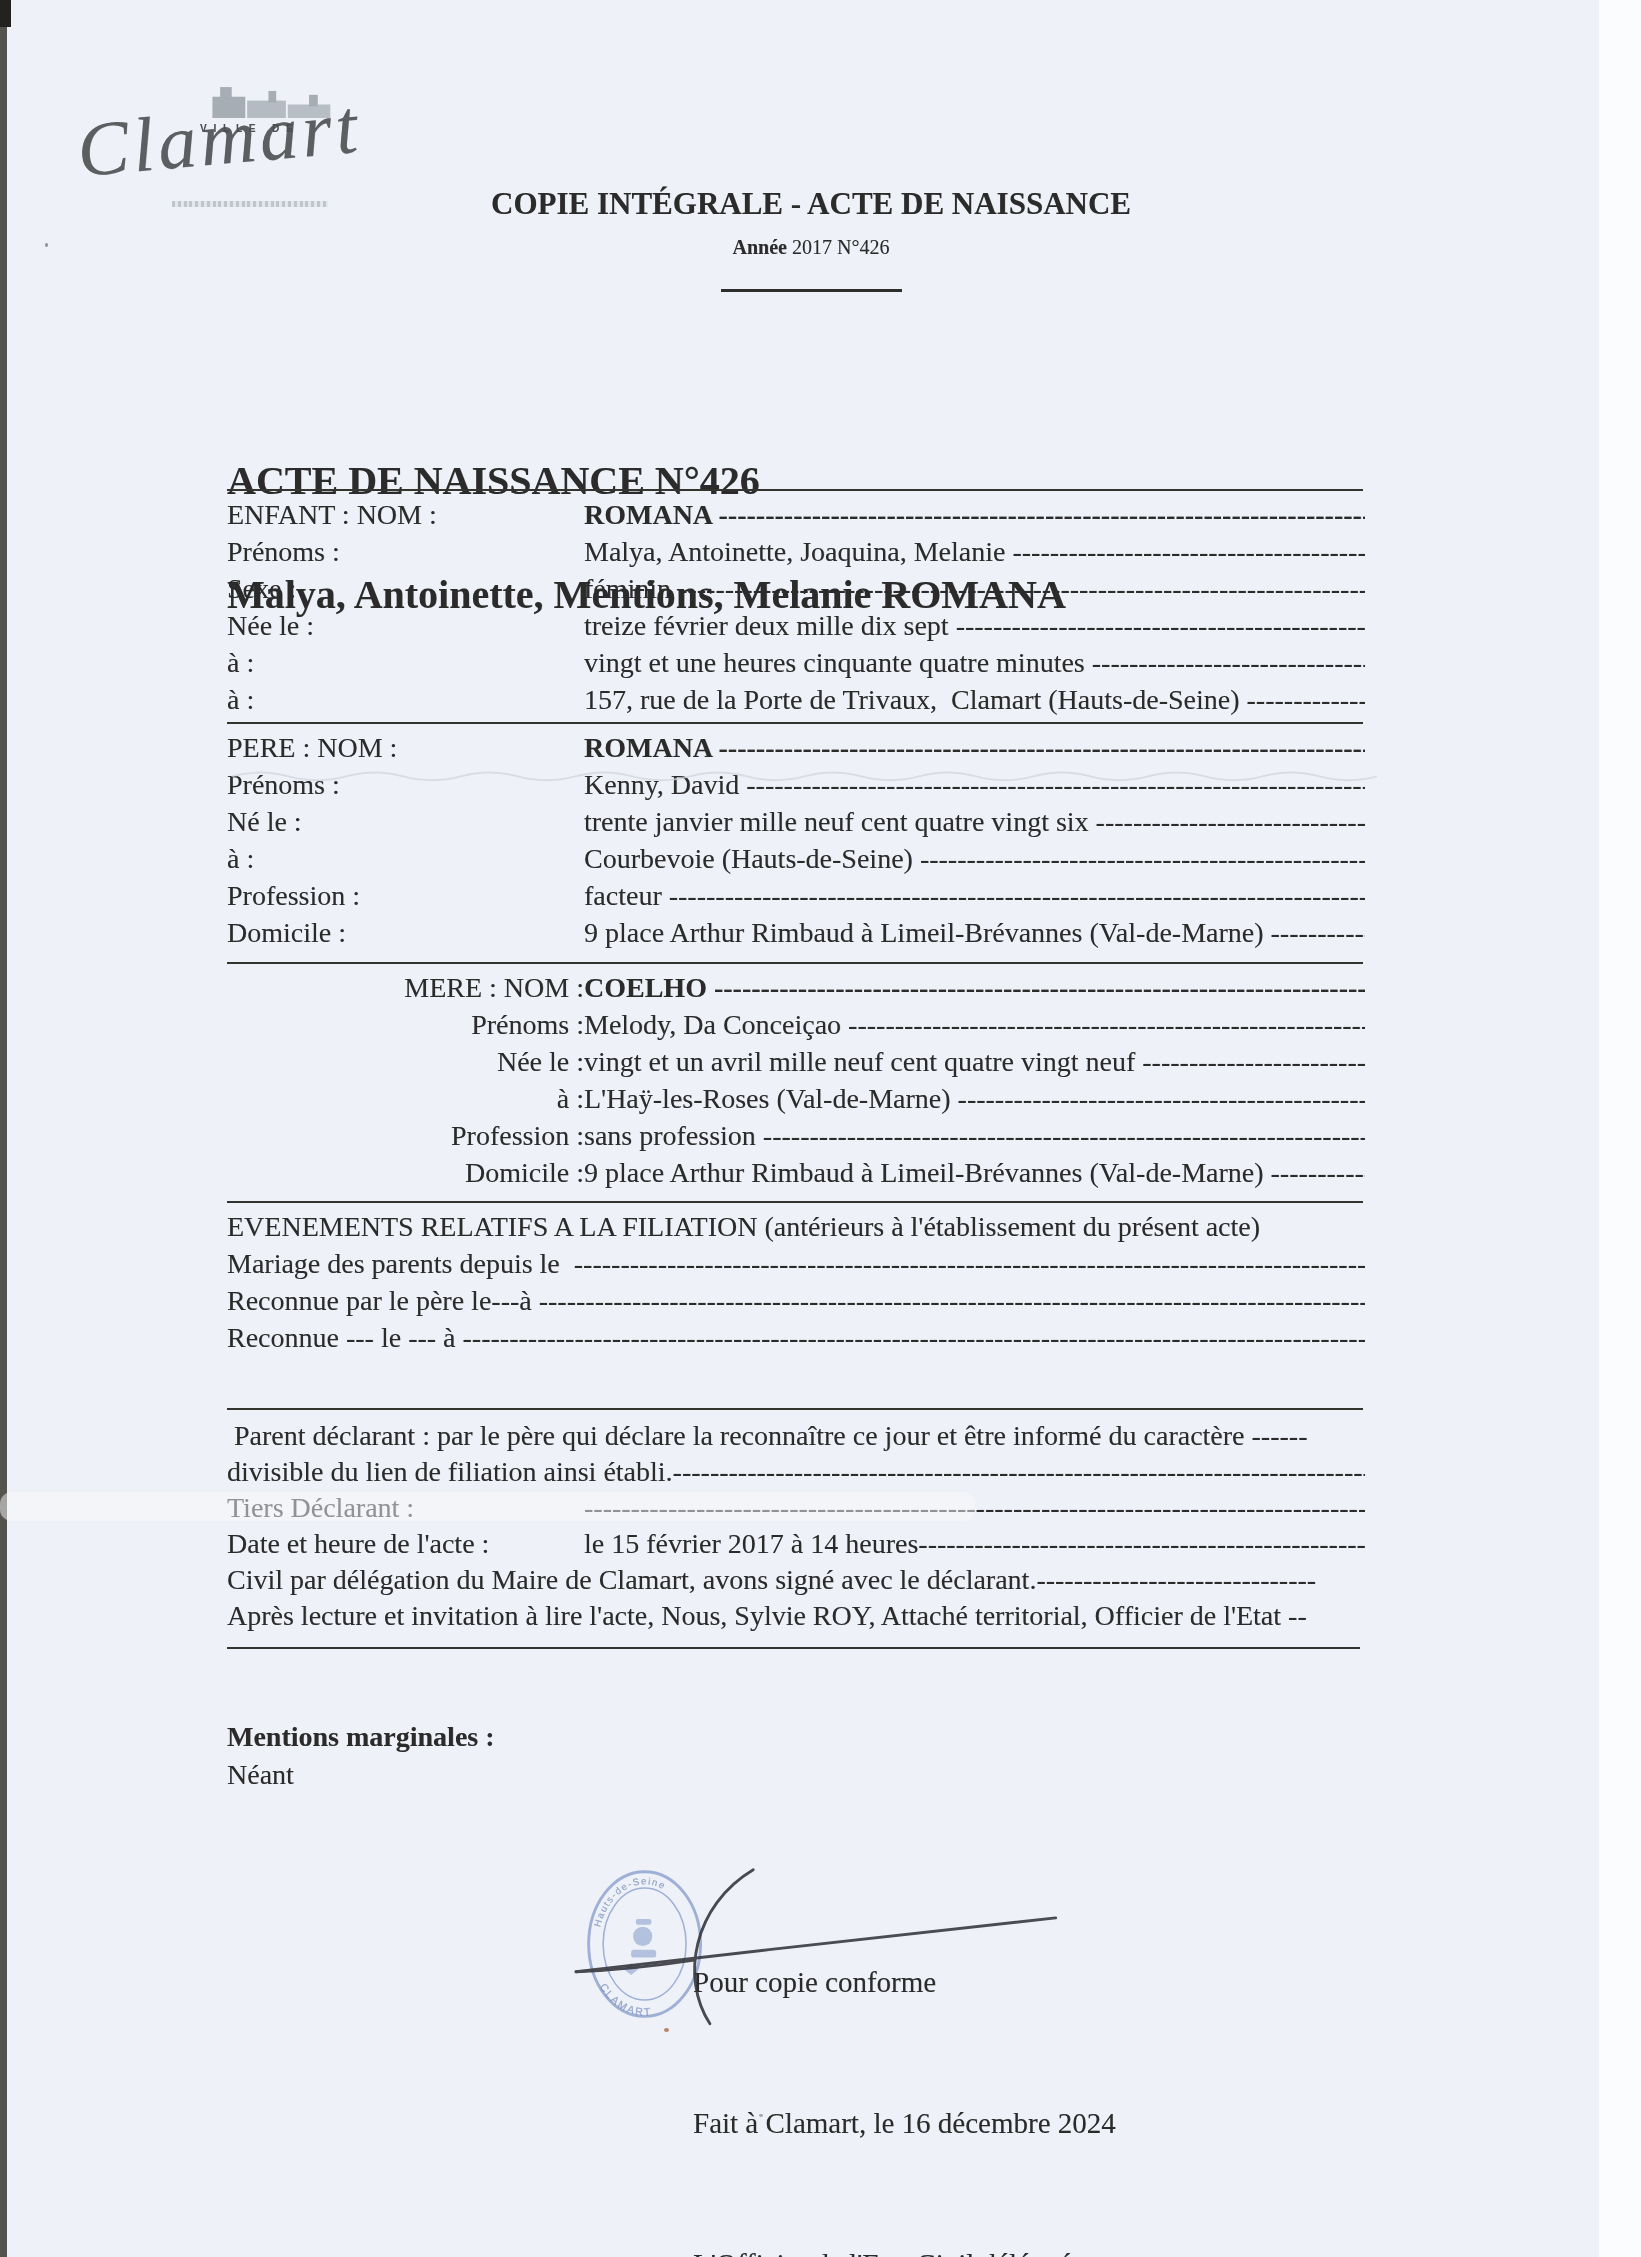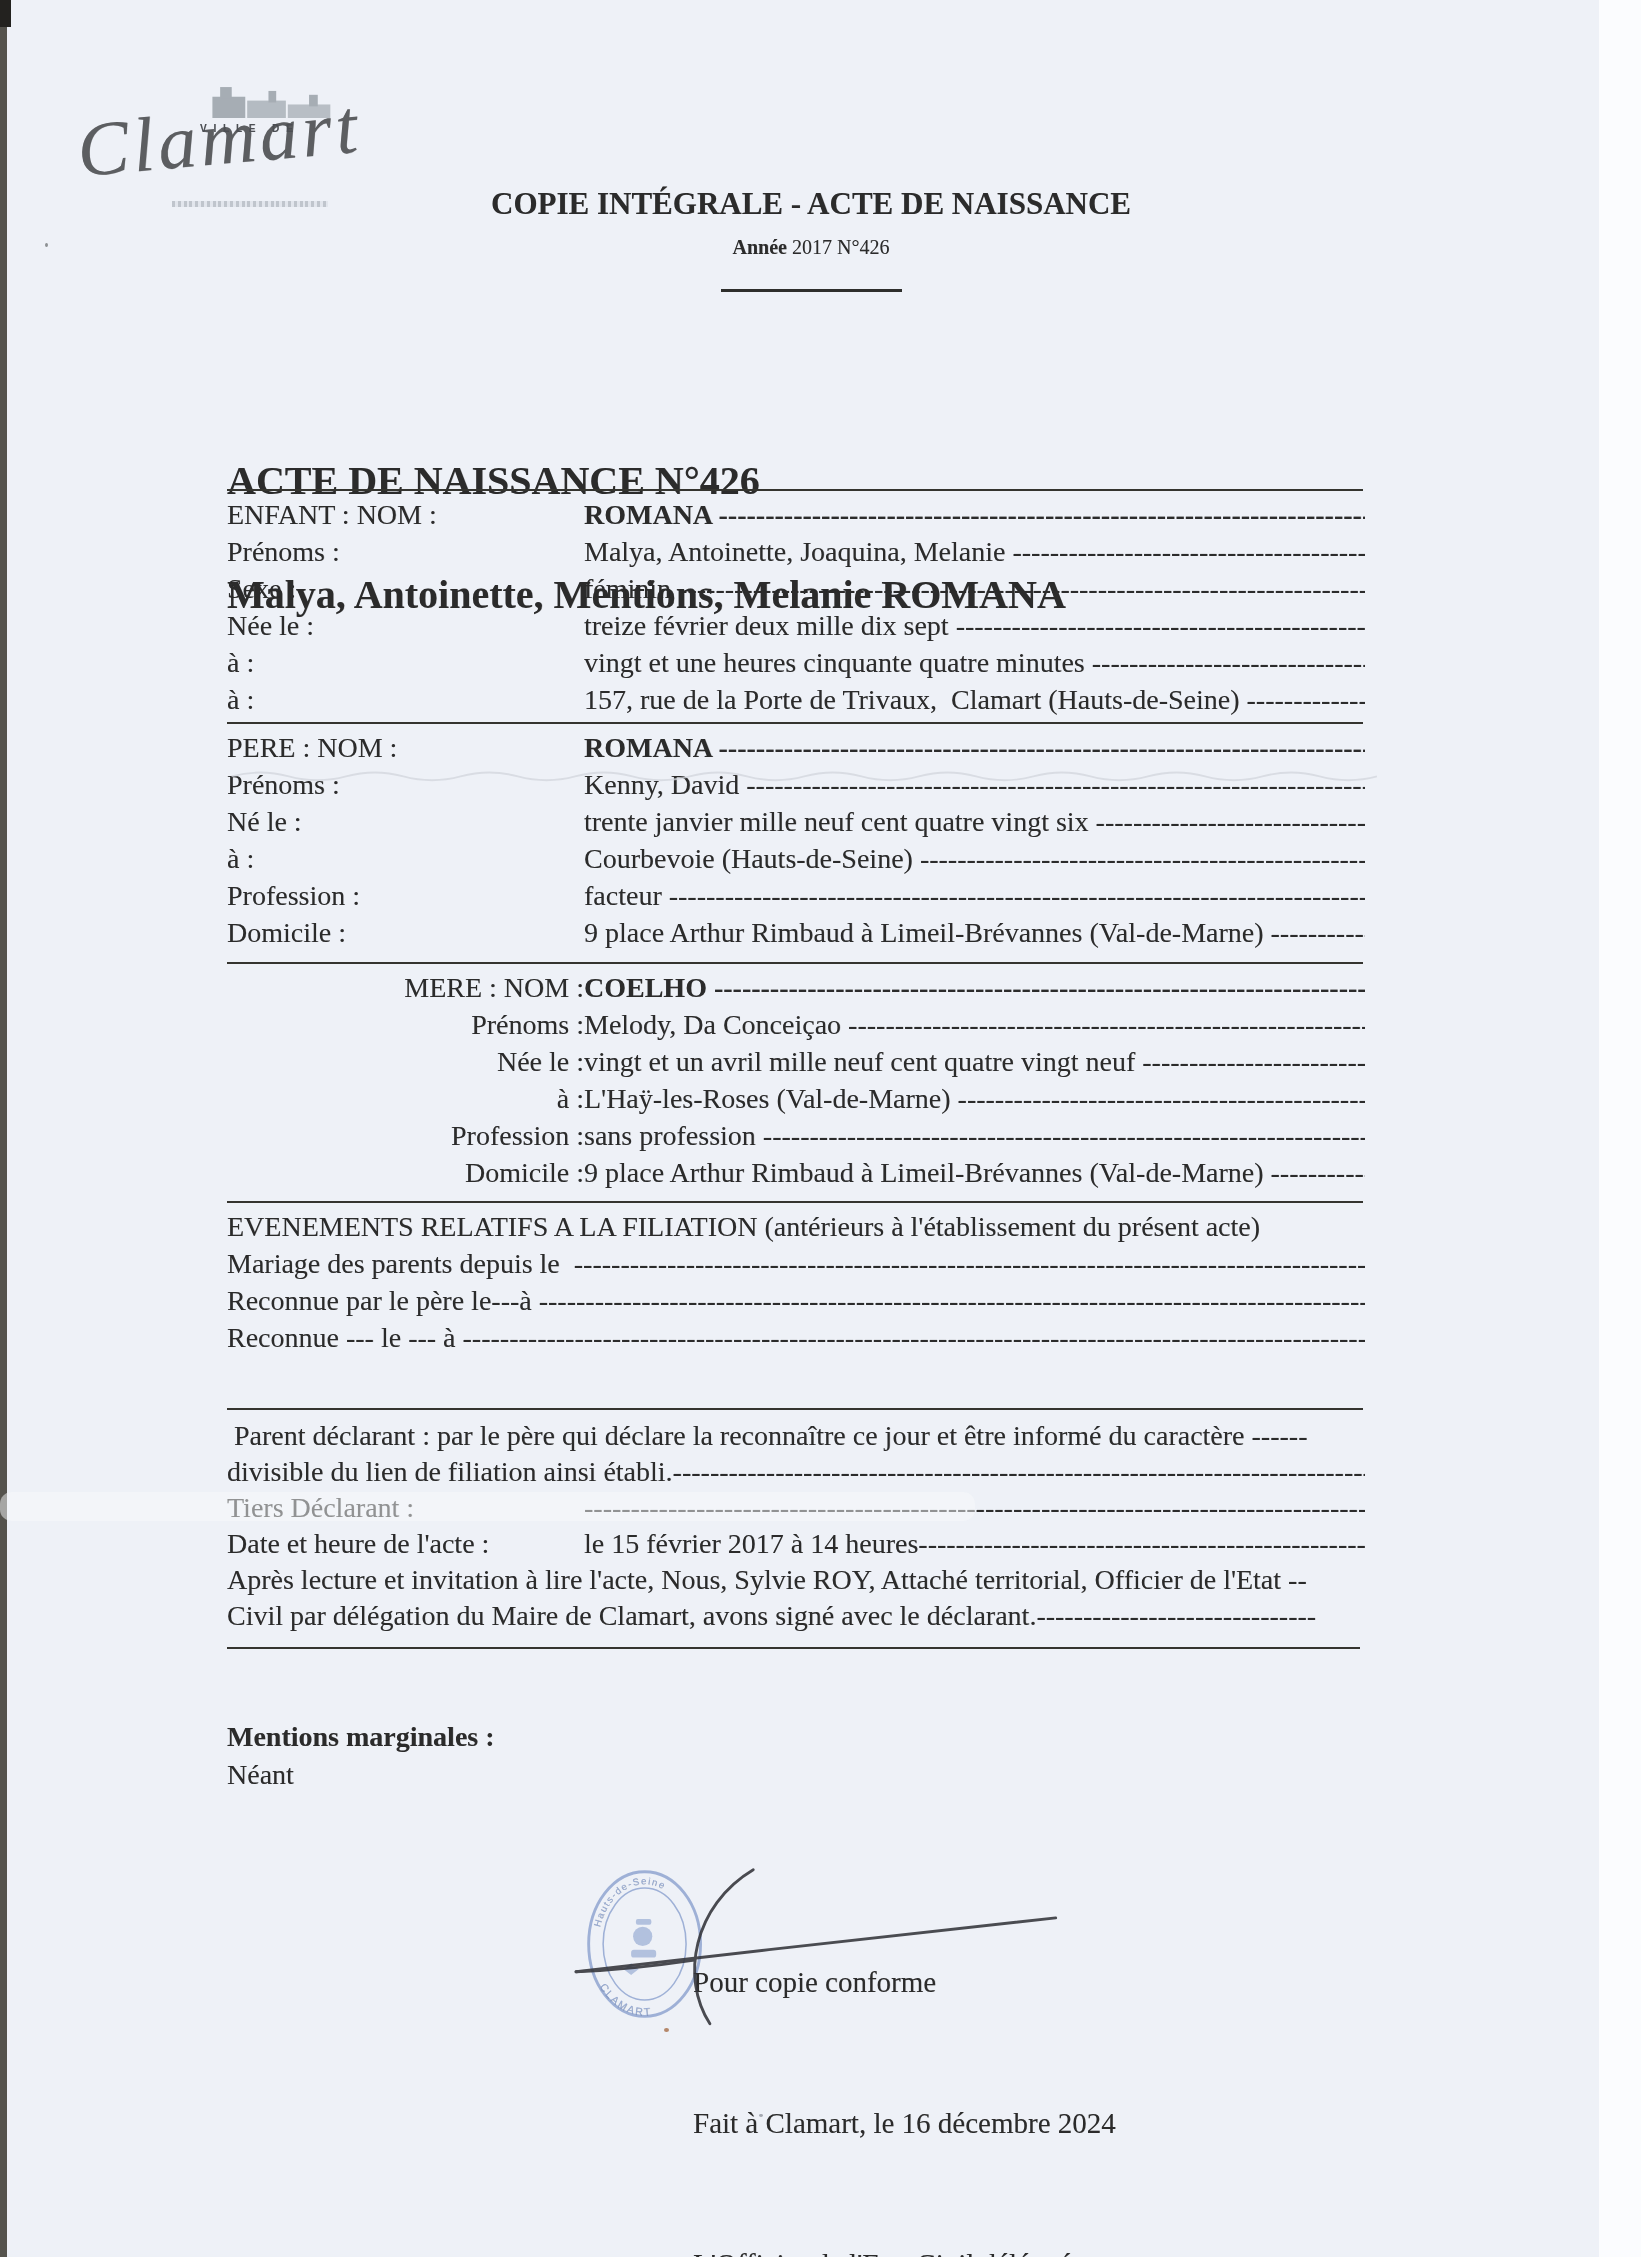--- a/index.html
+++ b/index.html
@@ -194,22 +194,22 @@
       <div class="pline"> Parent déclarant : par le père qui déclare la reconnaître ce jour et être informé du caractère ------</div>
       <div class="pline">divisible du lien de filiation ainsi établi.-------------------------------------------------------------------------------------------------------------------</div>
       <div class="row">
           <div class="lbl">Tiers Déclarant :</div>
           <div class="val">--------------------------------------------------------------------------------------------------------------------------------</div>
         </div>
       <div class="row">
           <div class="lbl">Date et heure de l'acte :</div>
           <div class="val">le 15 février 2017 à 14 heures-----------------------------------------------------------------------------------------------</div>
         </div>
+      <div class="pline">Civil par délégation du Maire de Clamart, avons signé avec le déclarant.------------------------------</div>
       <div class="pline">Après lecture et invitation à lire l'acte, Nous, Sylvie ROY, Attaché territorial, Officier de l'Etat --</div>
-      <div class="pline">Civil par délégation du Maire de Clamart, avons signé avec le déclarant.------------------------------</div>
     </div>
   </div>
 
   <div class="abs sep" style="left:227px;top:1647px;width:1133px;"></div>
 
   <div class="abs mentions">
     <div class="b">Mentions marginales :</div>
     <div>Néant</div>
   </div>
 

